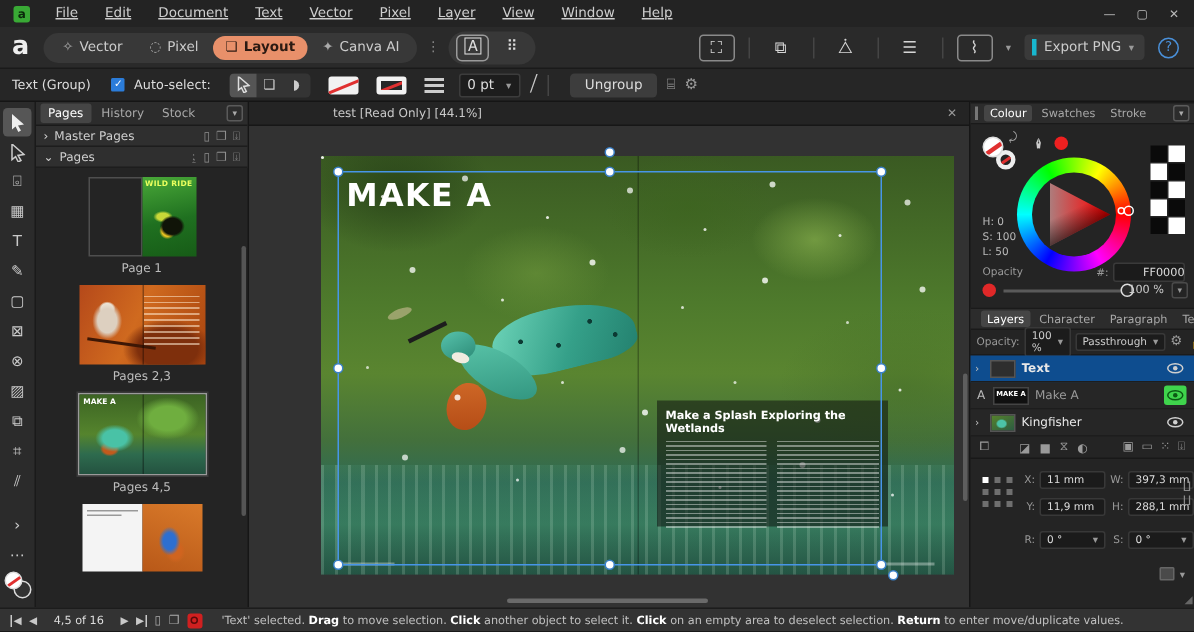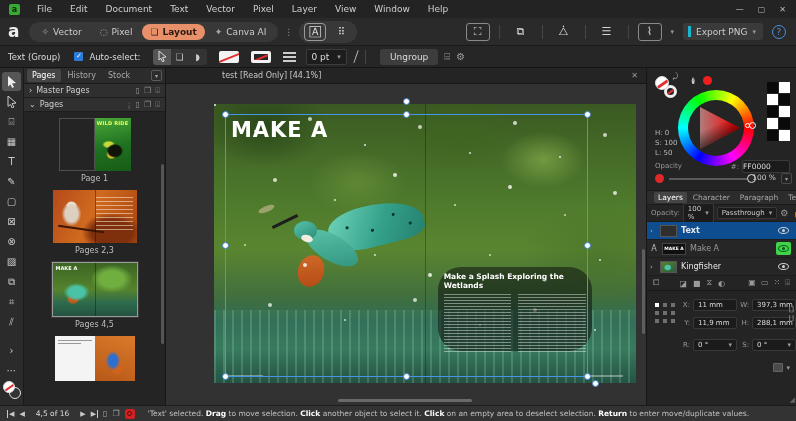--- a/index.html
+++ b/index.html
@@ -3,21 +3,21 @@
 <meta charset="utf-8">
 <style>
   * { margin:0; padding:0; box-sizing:border-box; }
   html,body { background:#111; }
   body { font-family:"DejaVu Sans","Liberation Sans",sans-serif; -webkit-font-smoothing:antialiased; }
   .app { position:relative; width:796px; height:421px; background:#1e1e1e; overflow:hidden; color:#ccc; font-size:9px; }
 
   
   .titlebar { position:absolute; left:0; top:0; width:796px; height:18px; background:#232323; display:flex; align-items:center; }
   .appicon { width:11px; height:11px; margin:0 8px 0 9px; background:#39a935; border-radius:2px; color:#0b2b0b; font-weight:bold; font-size:8px; display:flex; align-items:center; justify-content:center; }
-  .menus { display:flex; gap:0; }
+  .menus { display:flex; gap:0;text-decoration:underline; }
   .menu-item { padding:2px 9px; color:#cfcfcf; font-size:9px; cursor:default; }
   .win-controls { margin-left:auto; display:flex; align-items:center; gap:14px; padding-right:10px; color:#bbb; font-size:8px; }
 
   
   .toolbar { position:absolute; left:0; top:18px; width:796px; height:28px; background:#2a2a2a; display:flex; align-items:center; border-bottom:1px solid #1a1a1a; }
   .brand { font-size:17px; font-weight:bold; color:#eee; margin:0 10px 2px 8px; }
   .persona-group { display:flex; align-items:center; background:#383838; border-radius:12px; padding:2px 4px; gap:2px; }
   .persona { display:flex; align-items:center; gap:4px; padding:3px 8px; border-radius:10px; color:#ccc; }
   .persona .pico { font-size:9px; color:#aaa; }
   .persona.active { background:#e8906a; color:#2b1a12; font-weight:bold; }
@@ -127,21 +127,21 @@
   .kf-wing { position:absolute; left:27%; top:36%; width:96px; height:42px; border-radius:60% 90% 40% 60%; transform:rotate(-14deg);
     background:radial-gradient(3px 3px at 20% 40%,#0c3a33 0 45%,transparent 60%),radial-gradient(3px 3px at 45% 60%,#0c3a33 0 45%,transparent 60%),radial-gradient(3px 3px at 70% 35%,#0c3a33 0 45%,transparent 60%),radial-gradient(3px 3px at 85% 65%,#0c3a33 0 45%,transparent 60%),linear-gradient(120deg,#6fd6ba,#35a089 55%,#23806e); }
   .kf-body { position:absolute; left:21%; top:47%; width:58px; height:26px; border-radius:50%; transform:rotate(30deg); background:linear-gradient(140deg,#5cc7ab,#2e917c); }
   .kf-breast { position:absolute; left:20%; top:54%; width:26px; height:32px; border-radius:50%; transform:rotate(18deg); background:linear-gradient(160deg,#d06a28,#b34a15); }
   .kf-head { position:absolute; left:19%; top:42%; width:23px; height:19px; border-radius:50%; background:linear-gradient(150deg,#57c3ac,#2c8a76); }
   .kf-patch { position:absolute; left:20.5%; top:47%; width:12px; height:7px; border-radius:50%; background:#f0ece0; transform:rotate(15deg); }
   .kf-beak { position:absolute; left:13.5%; top:41.5%; width:28px; height:3px; background:#1d1d1d; transform:rotate(-26deg); }
   .kf-fish { position:absolute; left:10.5%; top:36.5%; width:17px; height:6px; border-radius:50%; background:#9aa36b; transform:rotate(-22deg); }
 
   .headline { position:absolute; left:4%; top:5%; color:#fff; font-weight:bold; font-size:21px; letter-spacing:1px; }
-  .article { position:absolute; left:53%; top:58.5%; width:36.5%; height:30%; background:rgba(14,18,14,.55); padding:5px 6px;border-radius:23px; }
+  .article { position:absolute; left:53%; top:58.5%; width:36.5%; height:30%; background:rgba(14,18,14,.55); padding:5px 6px; }
   .article-title { color:#fff; font-weight:bold; font-size:7.5px; }
   .article-cols { display:flex; gap:7px; margin-top:4px; height:calc(100% - 16px); }
   .article-col { flex:1; background:repeating-linear-gradient(to bottom,rgba(255,255,255,.42) 0 1px,transparent 1px 3px); }
   .footer-mark { position:absolute; bottom:2%; height:2px; width:36px; background:rgba(255,255,255,.35); }
   .footer-mark.l { left:3%; } .footer-mark.r { right:3%; }
 
   .selbox { position:absolute; left:59px; top:30px; width:363px; height:263px; border:1px solid #4795e8; }
   .handle { position:absolute; width:7px; height:7px; border-radius:50%; background:#fff; border:1px solid #3a80c8; }
   .h-tl{left:-4px;top:-4px;} .h-tc{left:50%;margin-left:-4px;top:-4px;} .h-tr{right:-4px;top:-4px;}
   .h-ml{left:-4px;top:50%;margin-top:-4px;} .h-mr{right:-4px;top:50%;margin-top:-4px;}
@@ -171,21 +171,21 @@
   .wheel-inner { position:absolute; left:10px; top:10px; width:56px; height:56px; border-radius:50%; background:#242424; }
   .hsl-tri { position:absolute; left:13px; top:13px; width:50px; height:50px; clip-path:polygon(18% 8%,98% 50%,18% 92%);
     background:linear-gradient(335deg,#000 12%,rgba(0,0,0,0) 55%),linear-gradient(90deg,#9a9a9a,#f00 92%); }
   .wheel-sel { position:absolute; right:-2px; top:32px; width:7px; height:7px; border:1px solid #fff; border-radius:50%; }
   .wheel-sel2 { position:absolute; right:4px; top:33px; width:5px; height:5px; border:1px solid #fff; border-radius:50%; }
   .checker { position:absolute; right:6px; top:14px; display:grid; grid-template-columns:11px 11px; grid-auto-rows:11px; gap:1px; }
   .ck { background:#fff; } .ck.b { background:#0a0a0a; }
   .hsl-vals { position:absolute; left:8px; top:60px; color:#b9b9b9; font-size:7px; line-height:10px; }
   .hex-field { position:absolute; right:6px; top:92px; display:flex; align-items:center; gap:3px; }
   .hex-field .pre { color:#9a9a9a; font-size:7px; }
-  .hex-input { background:#1b1b1b; border:1px solid #3a3a3a; border-radius:2px; color:#ddd; font-size:7.5px; padding:1px 0; width:48px; }
+  .hex-input { background:#1b1b1b; border:1px solid #3a3a3a; border-radius:2px; color:#ddd; font-size:7.5px; padding:1px 19px; width:48px; }
   .opacity-row { position:absolute; left:8px; right:4px; bottom:4px; height:16px; }
   .op-label { position:absolute; left:0; top:-8px; color:#9a9a9a; font-size:7px; }
   .op-dot { position:absolute; left:0; top:4px; width:9px; height:9px; border-radius:50%; background:#e02828; }
   .op-track { position:absolute; left:14px; top:8px; width:82px; height:2px; background:#5a5a5a; }
   .op-knob { position:absolute; left:92px; top:4px; width:9px; height:9px; border-radius:50%; border:1px solid #ddd; background:#2a2a2a; }
   .op-val { position:absolute; right:16px; top:3px; color:#ccc; font-size:7.5px; }
   .op-dd { position:absolute; right:0; top:3px; width:11px; height:11px; border:1px solid #4a4a4a; border-radius:2px; color:#999; font-size:6px; text-align:center; line-height:10px; }
 
   .layers-ctl { height:17px; display:flex; align-items:center; gap:3px; padding:0 4px; border-bottom:1px solid #1b1b1b; }
   .lc-label { color:#9a9a9a; font-size:7px; }
@@ -468,20 +468,27 @@
           <div class="handle h-br"></div>
           <div class="handle h-corner"></div>
         </div>
         <div class="canvas-vscroll"></div>
         <div class="canvas-hscroll"></div>
       </div>
     </div>
 
     <div class="rightpanel">
 
+      <div class="rp-tabrow">
+        <div class="rp-handle"></div>
+        <div class="rp-tab active">Colour</div>
+        <div class="rp-tab">Swatches</div>
+        <div class="rp-tab">Stroke</div>
+        <div class="chev-box">▾</div>
+      </div>
       <div class="colour-body">
         <div class="fs-ind">
           <div class="fsi-back"></div>
           <div class="fsi-front"></div>
         </div>
         <div class="swap-arrow">⤸</div>
         <div class="dropper">✒</div>
         <div class="dropper-dot"></div>
         <div class="wheel">
           <div class="wheel-inner"></div>

